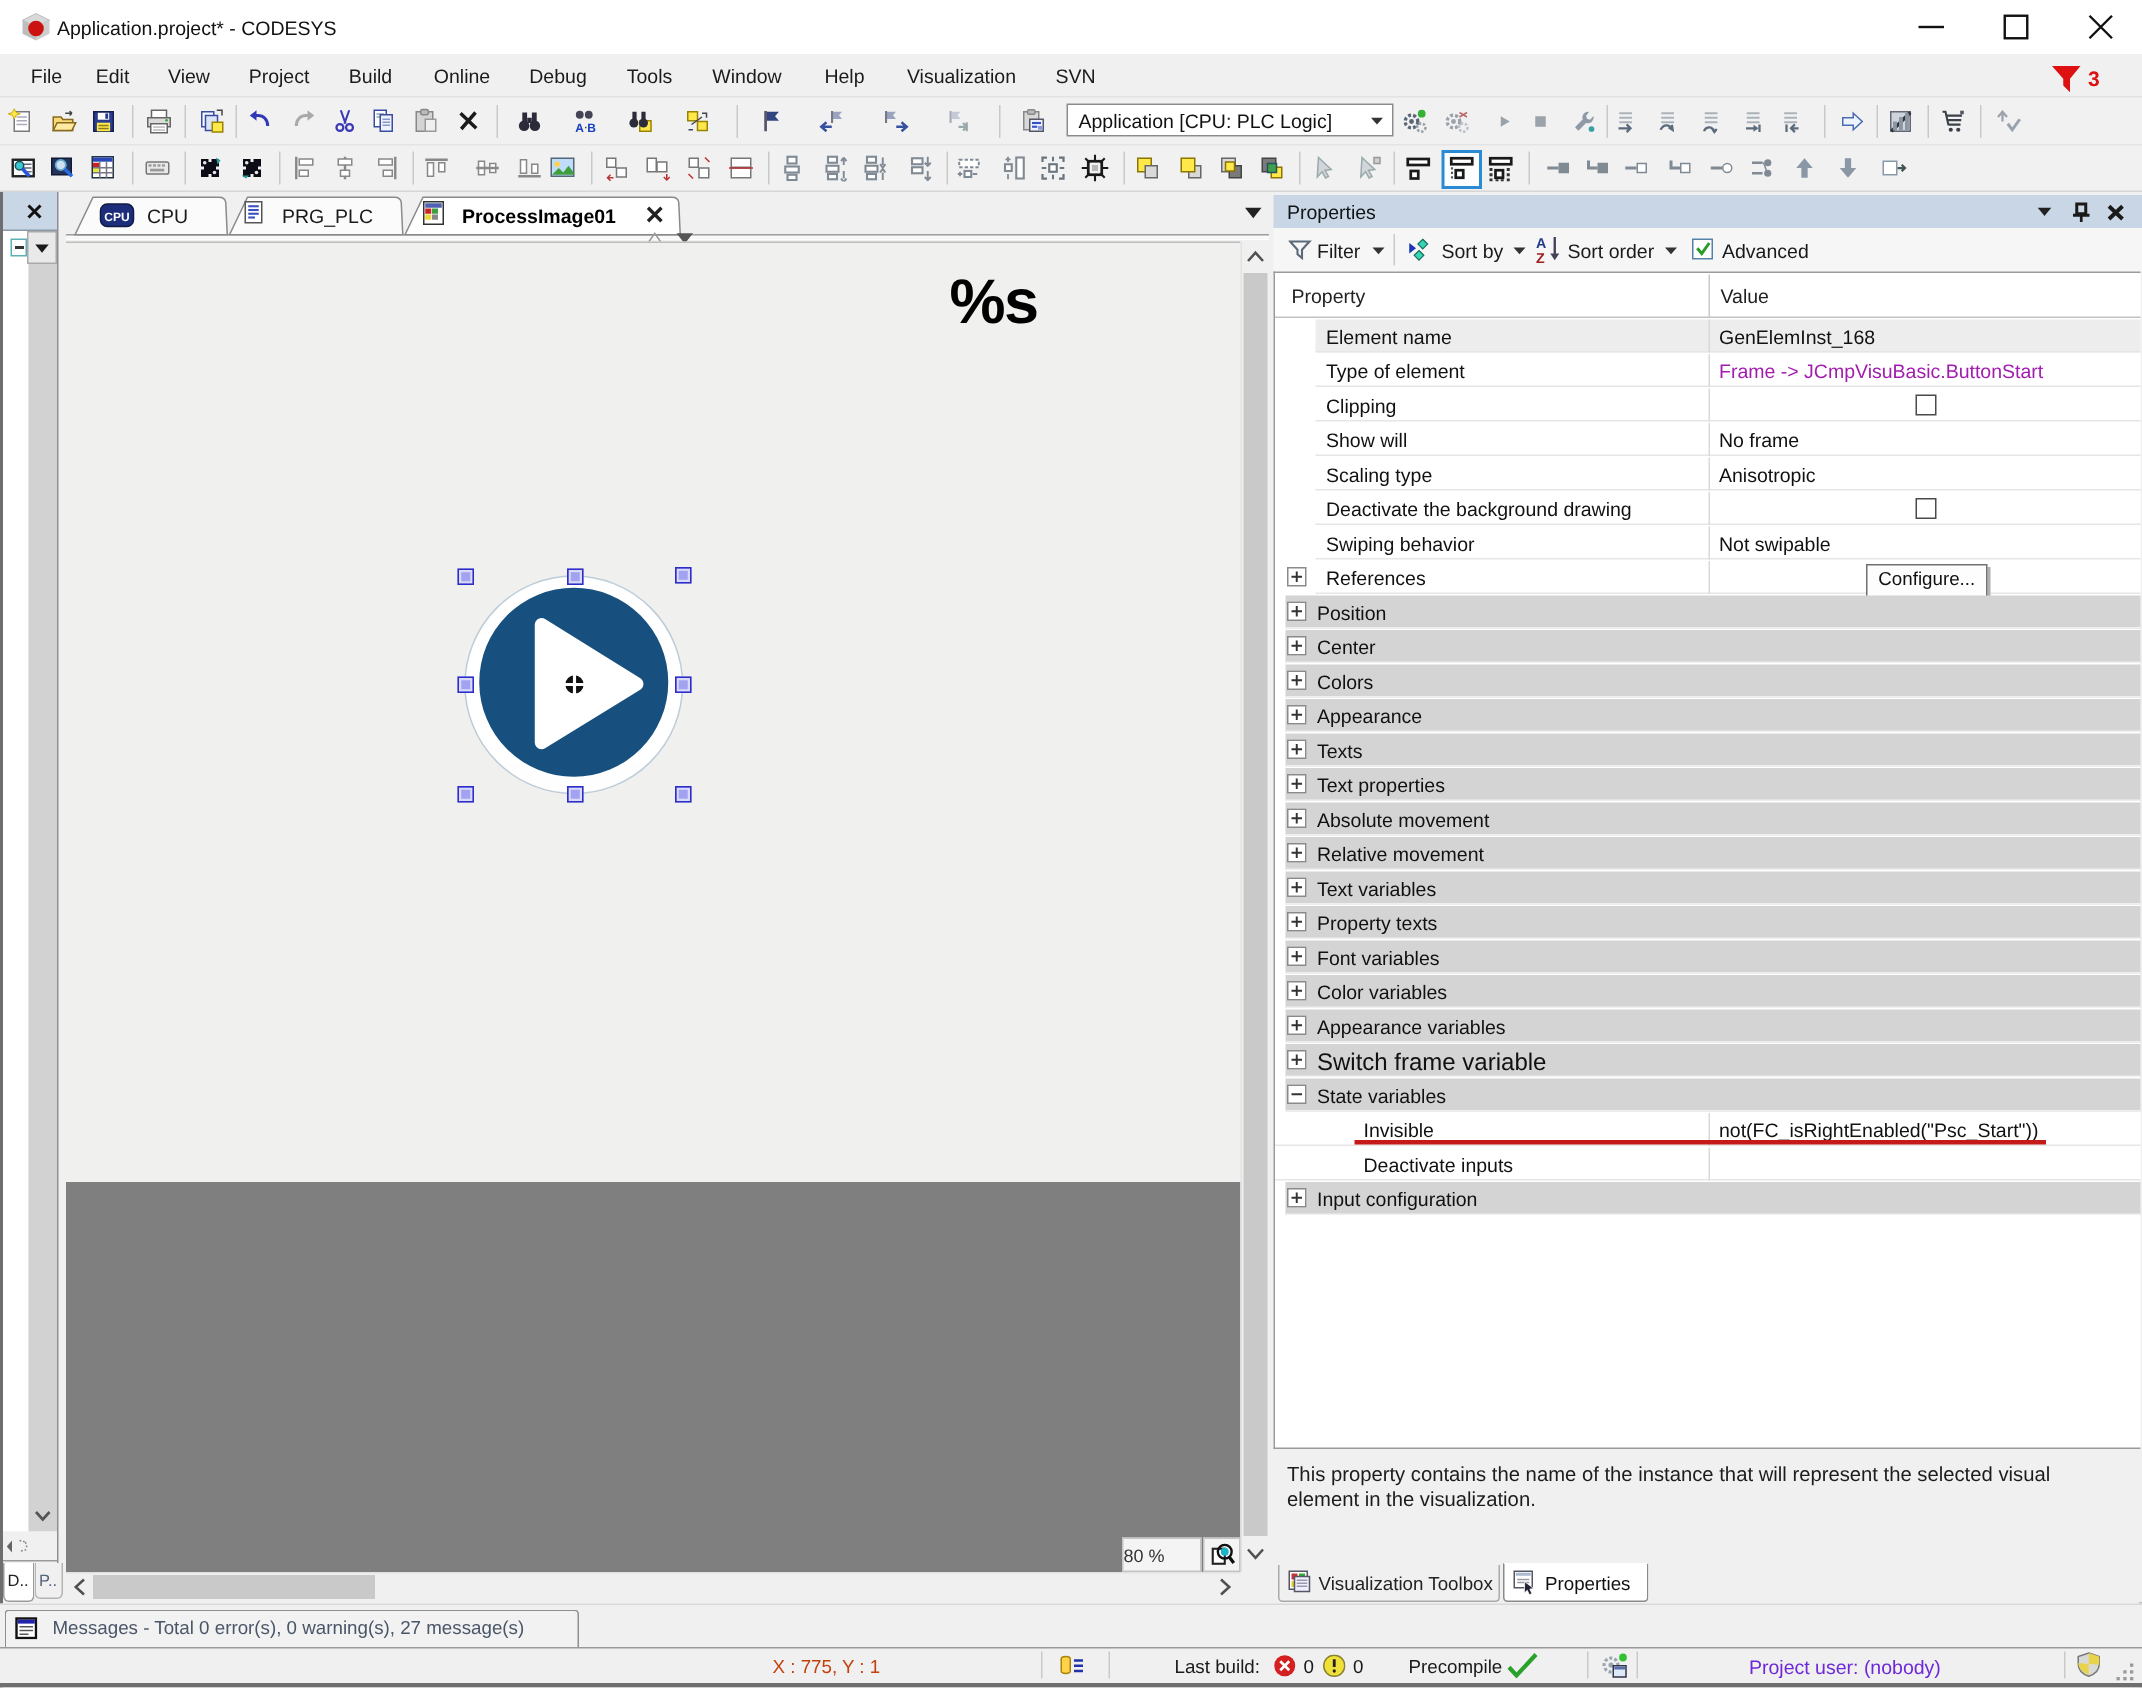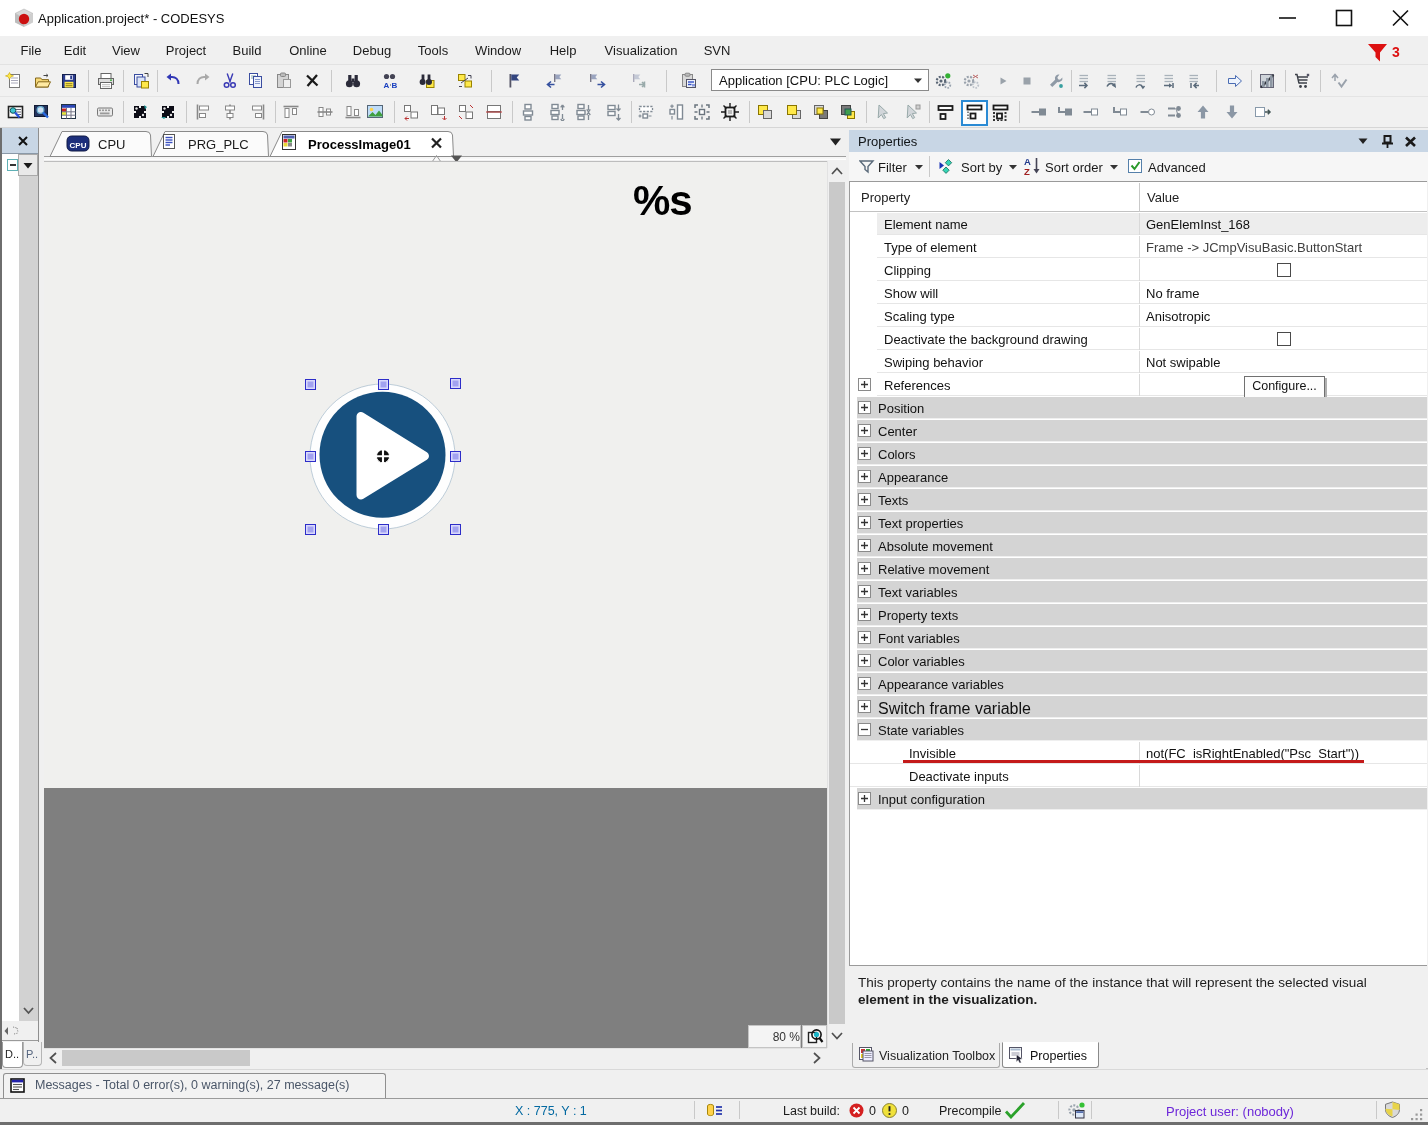--- a/index.html
+++ b/index.html
@@ -597,21 +597,21 @@
 <div class="abs" style="left:377.5px;top:523.5px;width:11px;height:11px;background:#a2a2f0;border:1.5px solid #2d2dc8;box-shadow:inset 0 0 0 1.5px #d9d9fb"></div>
 <div class="abs" style="left:449.5px;top:523.5px;width:11px;height:11px;background:#a2a2f0;border:1.5px solid #2d2dc8;box-shadow:inset 0 0 0 1.5px #d9d9fb"></div>
 <div class="abs" style="left:827px;top:161px;width:19px;height:887px;background:#f0f0f0;border-left:1px solid #e2e2e2"></div>
 <svg class="abs" style="left:831px;top:166px" width="12" height="10" viewBox="0 0 12 10">
     <path d="M1 8l5-5.5L11 8" stroke="#505050" stroke-width="1.7" fill="none"></path>
   </svg>
 <div class="abs" style="left:829px;top:182px;width:16px;height:842px;background:#c9c9c9"></div>
 <svg class="abs" style="left:831px;top:1031px" width="12" height="10" viewBox="0 0 12 10">
     <path d="M1 2l5 5.5L11 2" stroke="#505050" stroke-width="1.7" fill="none"></path>
   </svg>
-<div class="abs" style="left:748px;top:1025px;width:53px;height:23px;background:#f4f4f4;border:1px solid #c4c4c4;font-size:12px;color:#333;text-align:right;line-height:22px">80 %</div>
+<div class="abs" style="left:748px;top:1025px;width:53px;height:23px;background:#f4f4f4;border:1px solid #c4c4c4;font-size:12px;color:#333;text-align:left;line-height:22px">80 %</div>
 <div class="abs" style="left:802px;top:1025px;width:25px;height:23px;background:#f4f4f4;border:1px solid #c4c4c4"></div>
 <svg class="abs" style="left:806px;top:1028px" width="18" height="18" viewBox="0 0 18 18">
 <rect x="2.5" y="4.5" width="8" height="10" fill="#fff" stroke="#222" stroke-width="1.4"></rect>
 <circle cx="10.5" cy="6.5" r="4.6" fill="none" stroke="#111" stroke-width="1.6"></circle>
 <circle cx="10.5" cy="6.5" r="2.6" fill="#19b5c8"></circle>
 <line x1="13.5" y1="10" x2="16.5" y2="14" stroke="#111" stroke-width="2.2"></line>
 </svg>
 <div class="abs" style="left:44px;top:1048px;width:783px;height:20px;background:#f0f0f0;border-top:1px solid #e2e2e2"></div>
 <svg class="abs" style="left:48px;top:1052px" width="10" height="12" viewBox="0 0 10 12">
     <path d="M8 1L2.5 6 8 11" stroke="#505050" stroke-width="1.7" fill="none"></path>
@@ -671,21 +671,21 @@
 <div class="abs" style="left:850px;top:182px;width:577px;height:30px;background:#fff;border-bottom:1px solid #c2c2c2"></div>
 <div class="txt" style="left:861px;top:190px;font-size:13px;color:#222">Property</div>
 <div class="txt" style="left:1147px;top:190px;font-size:13px;color:#222">Value</div>
 <div class="abs" style="left:877px;top:213px;width:550px;height:22.0px;background:#ededed;border-bottom:1px solid #e6e6e6"></div>
 <div class="abs" style="left:1139px;top:213px;width:1px;height:22.0px;background:#d9d9d9"></div>
 <div class="txt" style="left:884px;top:217px;font-size:13px;color:#111">Element name</div>
 <div class="txt" style="left:1146px;top:217px;font-size:13px;color:#111">GenElemInst_168</div>
 <div class="abs" style="left:877px;top:236px;width:550px;height:22.0px;background:#fff;border-bottom:1px solid #e6e6e6"></div>
 <div class="abs" style="left:1139px;top:236px;width:1px;height:22.0px;background:#d9d9d9"></div>
 <div class="txt" style="left:884px;top:240px;font-size:13px;color:#111">Type of element</div>
-<div class="txt" style="left:1146px;top:240px;font-size:13px;color:#404040">Frame -&gt; JCmpVisuBasic.ButtonStart</div>
+<div class="txt" style="left:1146px;top:240px;font-size:13px;color:#a21caf">Frame -&gt; JCmpVisuBasic.ButtonStart</div>
 <div class="abs" style="left:877px;top:259px;width:550px;height:22.0px;background:#fff;border-bottom:1px solid #e6e6e6"></div>
 <div class="abs" style="left:1139px;top:259px;width:1px;height:22.0px;background:#d9d9d9"></div>
 <div class="txt" style="left:884px;top:263px;font-size:13px;color:#111">Clipping</div>
 <div class="abs" style="left:1277px;top:263px;width:14px;height:14px;background:#fff;border:1.5px solid #4a4a4a"></div>
 <div class="abs" style="left:877px;top:282px;width:550px;height:22.0px;background:#fff;border-bottom:1px solid #e6e6e6"></div>
 <div class="abs" style="left:1139px;top:282px;width:1px;height:22.0px;background:#d9d9d9"></div>
 <div class="txt" style="left:884px;top:286px;font-size:13px;color:#111">Show will</div>
 <div class="txt" style="left:1146px;top:286px;font-size:13px;color:#111">No frame</div>
 <div class="abs" style="left:877px;top:305px;width:550px;height:22.0px;background:#fff;border-bottom:1px solid #e6e6e6"></div>
 <div class="abs" style="left:1139px;top:305px;width:1px;height:22.0px;background:#d9d9d9"></div>
@@ -807,21 +807,21 @@
 <div class="txt" style="left:909px;top:769px;font-size:13px;color:#111">Deactivate inputs</div>
 <div class="abs" style="left:857px;top:788px;width:570px;height:22.0px;background:#d4d4d4;border-bottom:1px solid #efefef"></div>
 <div class="abs" style="left:858px;top:792px;width:13px;height:13px;background:#fff;border:1px solid #8a8a8a"></div>
 <svg class="abs" style="left:858px;top:792px" width="13" height="13" viewBox="0 0 13 13">
     <path d="M3 6.5h7M6.5 3v7" stroke="#333" stroke-width="1.3"></path>
   </svg>
 <div class="txt" style="left:878px;top:792px;font-size:13px;color:#111">Input configuration</div>
 <div class="abs" style="left:1139px;top:183px;width:1px;height:29px;background:#c9c9c9"></div>
 <div class="abs" style="left:849px;top:966px;width:578px;height:76px;background:#f0f0f0"></div>
 <div class="txt" style="left:858px;top:975px;font-size:13.5px;color:#1c1c1c;font-weight:500">This property contains the name of the instance that will represent the selected visual</div>
-<div class="txt" style="left:858px;top:992px;font-size:13.5px;color:#1c1c1c;font-weight:700">element in the visualization.</div>
+<div class="txt" style="left:858px;top:992px;font-size:13.5px;color:#1c1c1c;font-weight:400">element in the visualization.</div>
 <div class="abs" style="left:852px;top:1043px;width:148px;height:25px;background:#f0f0f0;border:1px solid #aaa;border-top:none;border-radius:0 0 3px 3px"></div>
 <svg class="abs" style="left:858px;top:1046px" width="17" height="17" viewBox="0 0 17 17">
 <rect x="1.5" y="1.5" width="12" height="12" fill="#fff" stroke="#556"></rect>
 <rect x="3" y="3" width="4" height="4" fill="#cc3333"></rect>
     <rect x="8" y="3" width="4" height="4" fill="#33aa33"></rect>
     <rect x="3" y="8" width="4" height="4" fill="#e8cc22"></rect>
     <rect x="8" y="8" width="4" height="4" fill="#3355cc"></rect>
 <rect x="5" y="5" width="10" height="10" fill="#eef" stroke="#556"></rect>
 <g stroke="#99a">
       <line x1="6.5" y1="7.5" x2="13.5" y2="7.5"></line>
@@ -853,21 +853,21 @@
     </g>
 </svg>
 <div class="txt" style="left:35px;top:1078px;font-size:12.5px;color:#4a5668">Messages - Total 0 error(s), 0 warning(s), 27 message(s)</div>
 <div class="abs" style="left:0;top:1098px;width:1428px;height:24px;background:#f0f0f0;border-top:1px solid #9a9a9a"></div>
 <div class="abs" style="left:0;top:1122px;width:1428px;height:3px;background:#6e6e6e"></div>
 <div class="abs" style="left:694px;top:1101px;width:1px;height:18px;background:#c9c9c9"></div>
 <div class="abs" style="left:739px;top:1101px;width:1px;height:18px;background:#c9c9c9"></div>
 <div class="abs" style="left:1058px;top:1101px;width:1px;height:18px;background:#c9c9c9"></div>
 <div class="abs" style="left:1091px;top:1101px;width:1px;height:18px;background:#c9c9c9"></div>
 <div class="abs" style="left:1376px;top:1101px;width:1px;height:18px;background:#c9c9c9"></div>
-<div class="txt" style="left:515px;top:1104px;font-size:12.5px;color:#0369a1">X : 775, Y : 1</div>
+<div class="txt" style="left:515px;top:1104px;font-size:12.5px;color:#c2410c">X : 775, Y : 1</div>
 <svg class="abs" style="left:706px;top:1103px" width="17" height="15" viewBox="0 0 17 15">
 <ellipse cx="4.5" cy="3" rx="3" ry="1.6" fill="#ffd24a" stroke="#a8860a"></ellipse>
 <path d="M1.5 3v8c0 .9 1.3 1.6 3 1.6s3-.7 3-1.6V3" fill="#ffd24a" stroke="#a8860a"></path>
 <g stroke="#2233aa" stroke-width="1.7">
       <line x1="10" y1="4" x2="16" y2="4"></line>
       <line x1="10" y1="7.5" x2="16" y2="7.5"></line>
       <line x1="10" y1="11" x2="16" y2="11"></line>
     </g>
 </svg>
 <div class="txt" style="left:783px;top:1104px;font-size:12.5px;color:#1a1a1a">Last build:</div>

